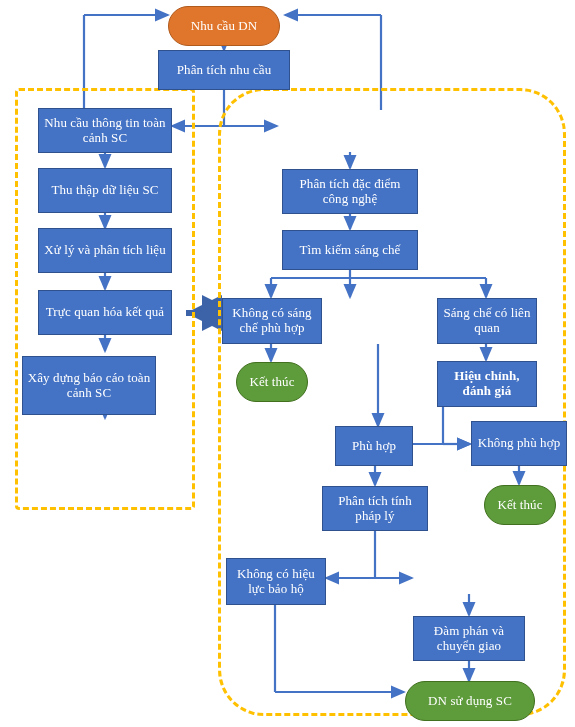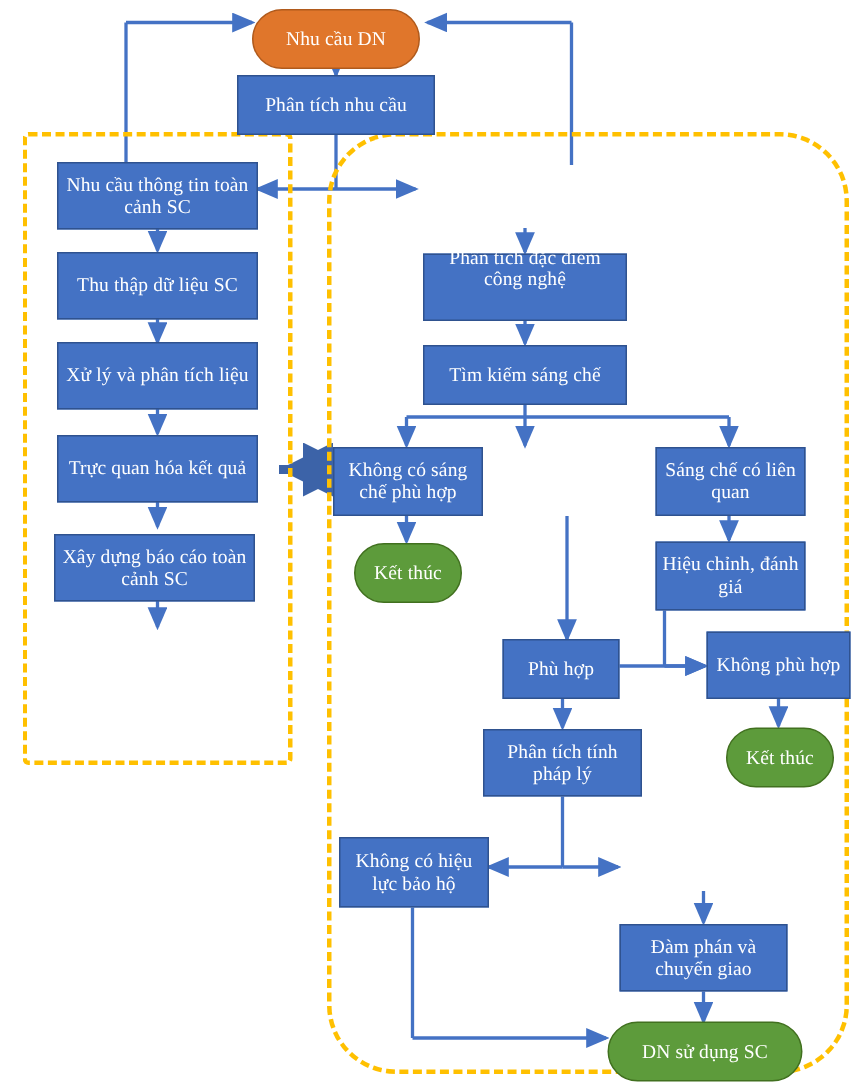--- a/index.html
+++ b/index.html
@@ -136,48 +136,48 @@
   </div>
 
   <div class="node proc" style="left:38px; top:228px; width:134px; height:45px;">
     <span>Xử lý và phân tích liệu</span>
   </div>
 
   <div class="node proc" style="left:38px; top:290px; width:134px; height:45px;">
     <span>Trực quan hóa kết quả</span>
   </div>
 
-  <div class="node proc" style="left:36px; top:356px; width:134px; height:45px;justify-content:flex-end;">
+  <div class="node proc" style="left:22px; top:356px; width:134px; height:59px;justify-content:flex-end;">
     <span>Xây dựng báo cáo toàn cảnh SC</span>
   </div>
 
 
 
-  <div class="node proc" style="left:282px; top:169px; width:136px; height:45px;align-items:flex-end;">
+  <div class="node proc" style="left:282px; top:169px; width:136px; height:45px;">
     <span>Phân tích đặc điểm công nghệ</span>
   </div>
 
   <div class="node proc" style="left:282px; top:230px; width:136px; height:29px;">
     <span>Tìm kiếm sáng chế</span>
   </div>
 
   <div class="node proc" style="left:222px; top:298px; width:100px; height:46px;">
     <span>Không có sáng chế phù hợp</span>
   </div>
 
 
   <div class="node proc" style="left:437px; top:298px; width:100px; height:46px;">
     <span>Sáng chế có liên quan</span>
   </div>
 
   <div class="node end" style="left:236px; top:362px; width:72px; height:26px;">
     <span>Kết thúc</span>
   </div>
 
-  <div class="node proc" style="left:437px; top:361px; width:100px; height:46px;">
+  <div class="node proc" style="left:437px; top:361px; width:100px; height:46px;font-weight:bold;">
     <span>Hiệu chỉnh, đánh giá</span>
   </div>
 
   <div class="node proc" style="left:335px; top:426px; width:78px; height:38px;">
     <span>Phù hợp</span>
   </div>
 
   <div class="node proc" style="left:471px; top:421px; width:96px; height:45px;">
     <span>Không phù hợp</span>
   </div>

